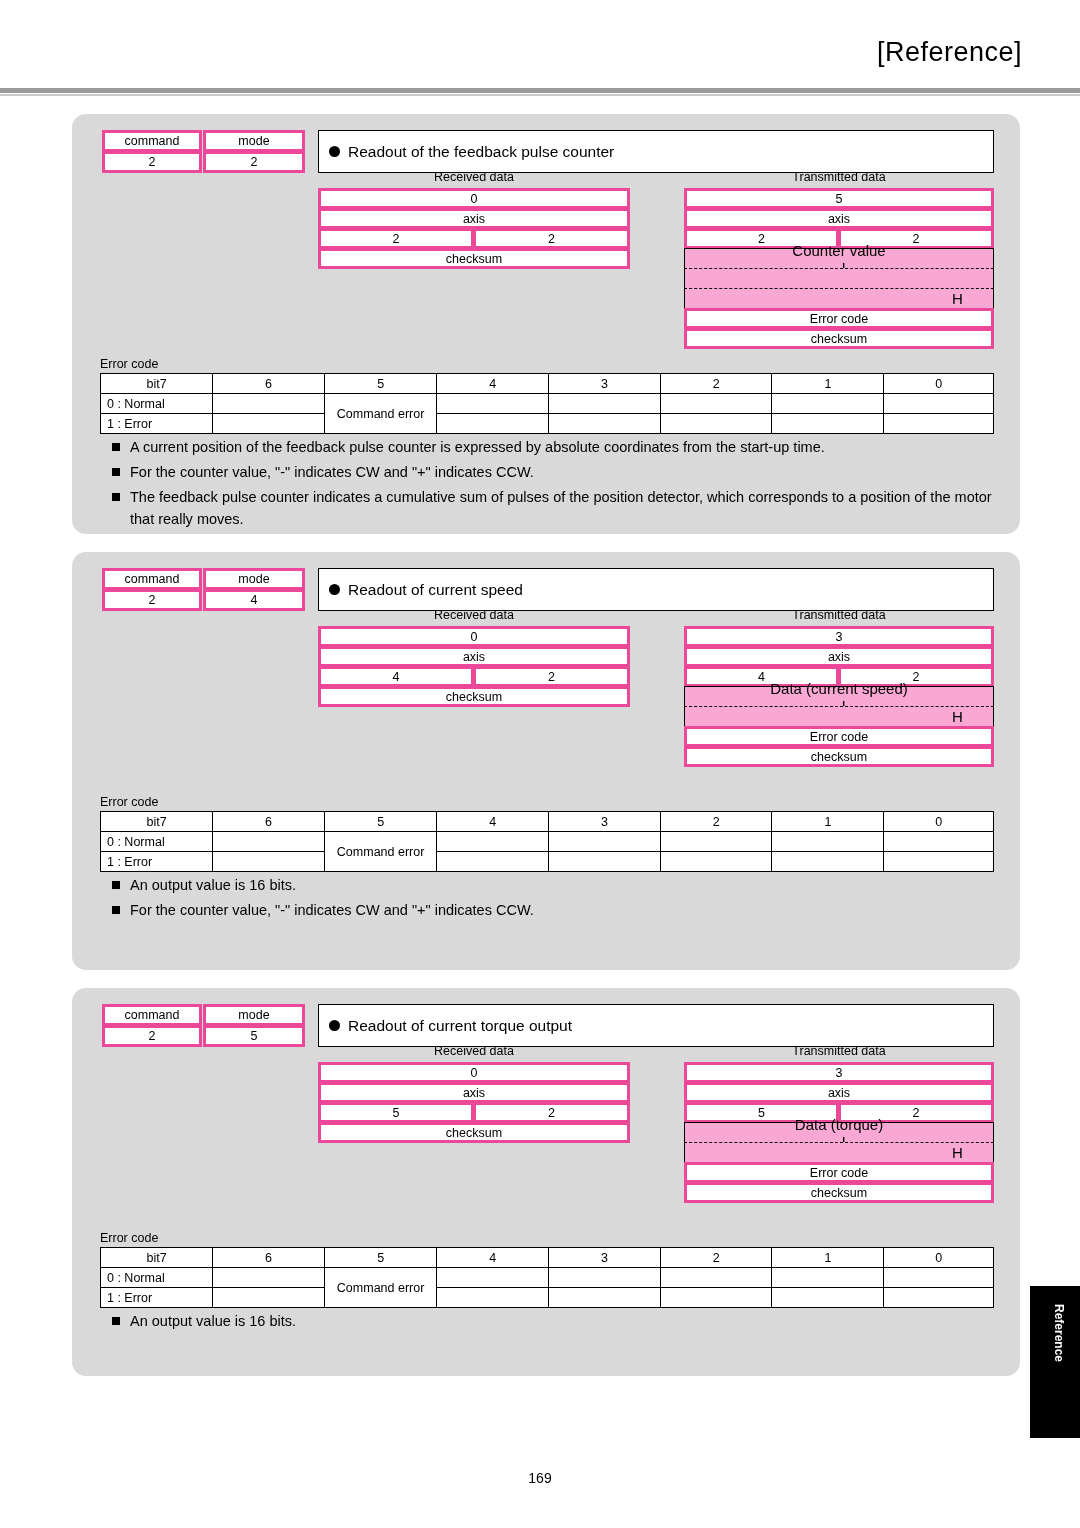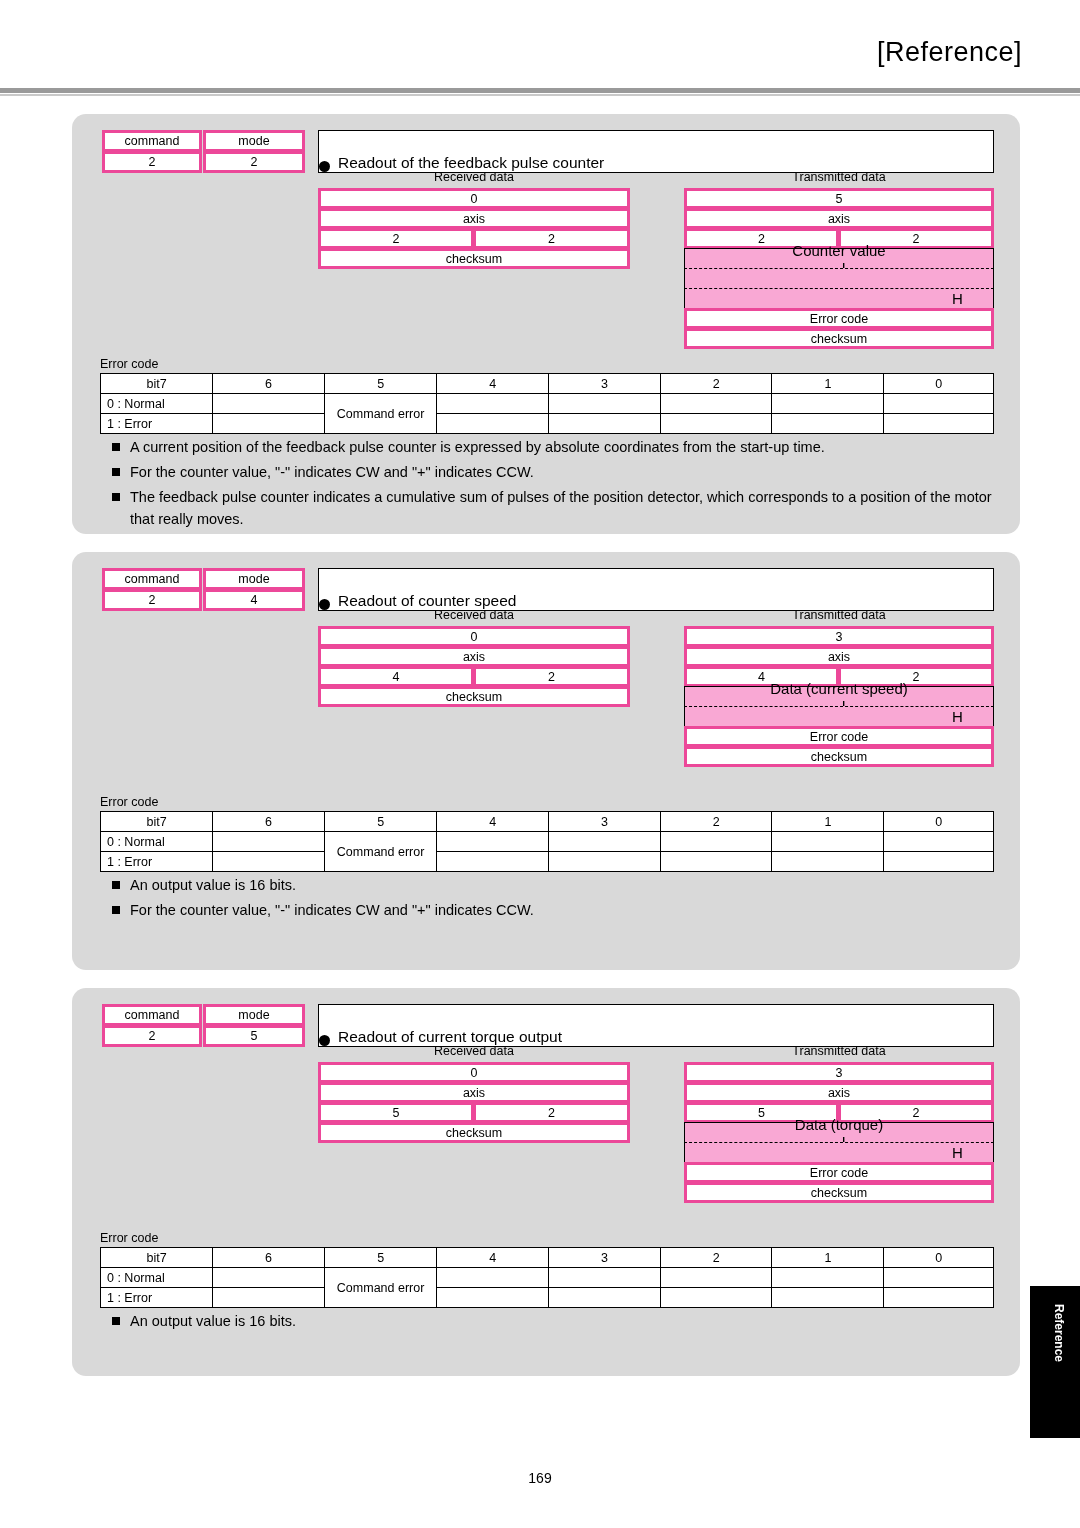--- a/index.html
+++ b/index.html
@@ -83,21 +83,22 @@
     text-align: center;
   }
 
   
   .title-strip {
     position: absolute;
     background: #ffffff;
     border: 1px solid #000000;
     box-sizing: border-box;
     display: flex;
-    align-items: flex-end;
+    align-items: center;
+    padding-left: 10px;
     font-size: 15.5px;
   }
   .bullet {
     display: inline-block;
     width: 11px;
     height: 11px;
     border-radius: 50%;
     background: #000;
     margin-right: 8px;
     flex: none;
@@ -279,21 +280,21 @@
 
 <div class="panel" id="panel2">
 
   <div class="wbox" style="left:30px; top:16px; width:100px; height:22px;">command</div>
   <div class="wbox" style="left:131px; top:16px; width:102px; height:22px;">mode</div>
   <div class="wbox" style="left:30px; top:37px; width:100px; height:22px;">2</div>
   <div class="wbox" style="left:131px; top:37px; width:102px; height:22px;">4</div>
 
   <div class="title-strip" style="left:246px; top:16px; width:676px; height:43px;">
     <span class="bullet"></span>
-    <span>Readout of counter speed</span>
+    <span>Readout of current speed</span>
   </div>
 
   <div class="ctr" style="left:246px; top:56px; width:312px;">Received data</div>
   <div class="wbox" style="left:246px; top:74px; width:312px; height:21px;">0</div>
   <div class="wbox" style="left:246px; top:94px; width:312px; height:21px;">axis</div>
   <div class="wbox" style="left:246px; top:114px; width:156px; height:21px;">4</div>
   <div class="wbox" style="left:401px; top:114px; width:157px; height:21px;">2</div>
   <div class="wbox" style="left:246px; top:134px; width:312px; height:21px;">checksum</div>
 
   <div class="ctr" style="left:612px; top:56px; width:310px;">Transmitted data</div>

